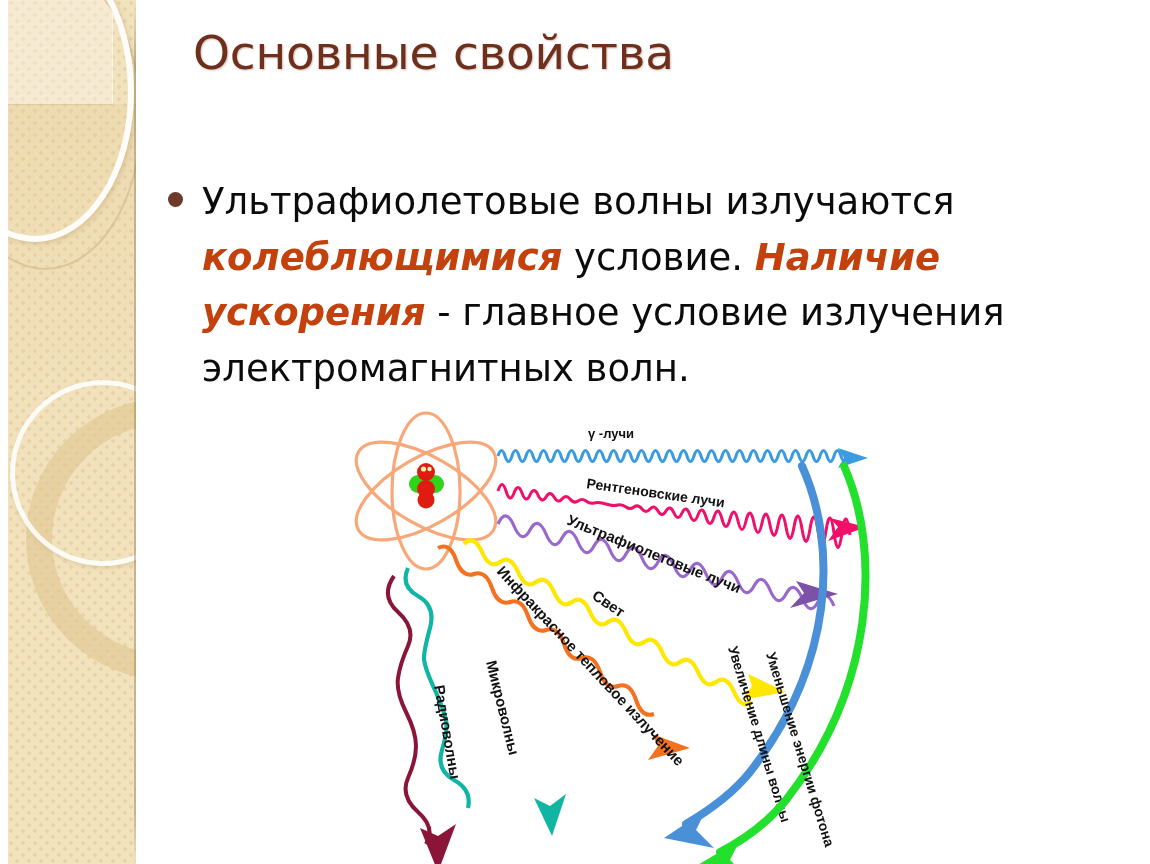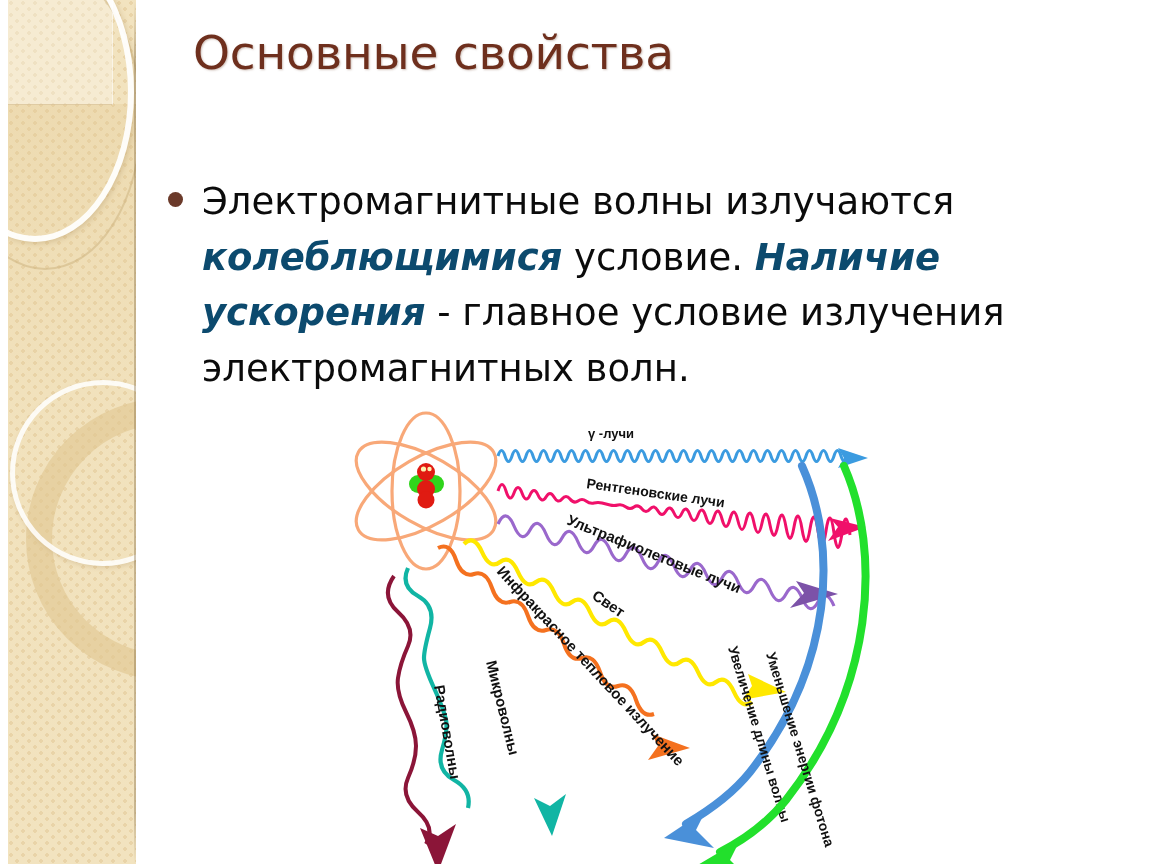--- a/index.html
+++ b/index.html
@@ -121,21 +121,21 @@
     border-radius: 50%;
     background: #6b3a2a;
   }
   #body-text {
     color: #0b0b0b;
     font-size: 37px;
     line-height: 1.50;
     font-weight: 400;
   }
   #body-text .em {
-    color: #0c4a6e;
+    color: #c2410c;
     font-weight: bold;
     font-style: italic;
   }
 
   
   #diagram {
     position: absolute;
     left: 330px; top: 396px;
     width: 560px; height: 470px;
   }
@@ -164,21 +164,21 @@
   </div>
 
   <div id="title">
     <span class="tline">Основные свойства</span>
   </div>
 
   <div id="body-block">
     <div class="bullet-row">
       <span class="bullet-dot"></span>
       <div id="body-text">
-        <span> Электромагнитные волны излучаются </span><span class="em">колеблющимися</span><span> условие. </span><span class="em">Наличие ускорения</span><span> - главное условие излучения электромагнитных волн.</span>
+        <span> Ультрафиолетовые волны излучаются </span><span class="em">колеблющимися</span><span> условие. </span><span class="em">Наличие ускорения</span><span> - главное условие излучения электромагнитных волн.</span>
       </div>
     </div>
   </div>
 
   <div id="diagram">
     <svg width="560" height="470" viewBox="0 0 560 470" xmlns="http://www.w3.org/2000/svg">
 
       <g>
         <g fill="none" stroke="#f8a878" stroke-width="3.2">
           <ellipse cx="88" cy="95" rx="34" ry="78" transform="rotate(0 88 95)"></ellipse>

